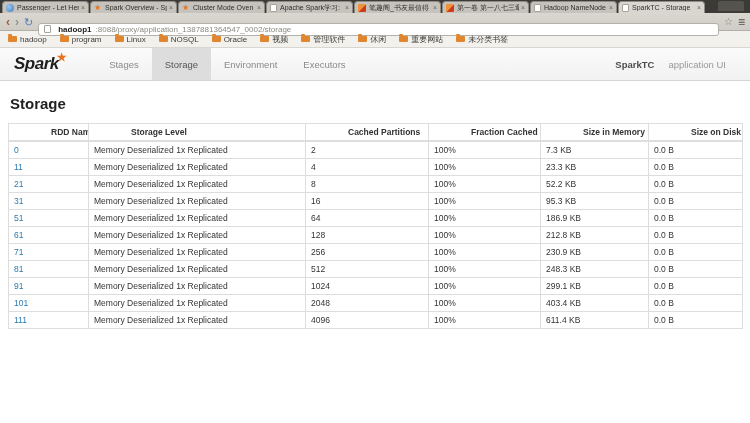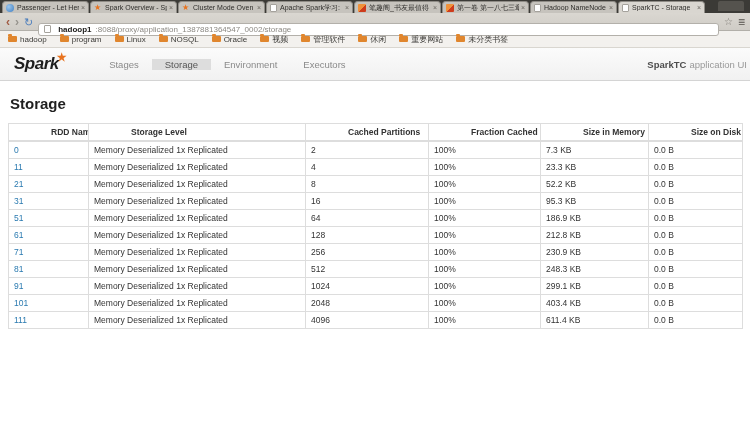--- a/index.html
+++ b/index.html
@@ -44,25 +44,25 @@
   .folder-icon { width: 9px; height: 6px; background: #e0862e; border-radius: 1px; position: relative; flex: none; }
   .folder-icon::before { content: ""; position: absolute; top: -2px; left: 0; width: 4px; height: 2px;
     background: #e0862e; border-radius: 1px 1px 0 0; }
 
   
   .spark-navbar { height: 33px; background: linear-gradient(#fbfbfb, #f1f1f1);
     border-bottom: 1px solid #d4d4d4; display: flex; align-items: stretch; padding: 0 0 0 14px; }
   .spark-logo { display: flex; align-items: center; font-size: 17px; font-weight: bold;
     font-style: italic; color: #1e1e1e; position: relative; padding-right: 6px; letter-spacing: -0.5px; }
   .logo-star { color: #e8731f; font-size: 11px; font-style: normal; position: relative; top: -7px; left: -2px; }
-  .nav-tabs { display: flex; margin-left: 22px; align-items: center; }
+  .nav-tabs { display: flex; margin-left: 22px; }
   .nav-tab { padding: 0 13px; display: flex; align-items: center; font-size: 9.5px; color: #8a8a8a; }
   .nav-tab.active { background: #dddddd; color: #555; }
-  .app-id { margin-left: auto; display: flex; align-items: center; padding-right: 3px;
-    font-size: 9.5px; color: #999; gap: 3px; }
+  .app-id { margin-left: auto; display: flex; align-items: center; padding-right: 24px;
+    font-size: 9.5px; color: #999; gap: 14px; }
   .app-id b { color: #4d4d4d; }
 
   
   .page { background: #fff; padding: 10px 8px 0 8px; }
   h1 { font-size: 15px; font-weight: bold; color: #1f1f1f; margin: 4px 0 11px 2px;
     font-family: "Liberation Sans", sans-serif; }
   table { width: 734px; border-collapse: collapse; table-layout: fixed; font-size: 8.5px; color: #333; }
   th, td { border: 1px solid #ddd; padding: 3px 5px; text-align: left; overflow: hidden;
     white-space: nowrap; height: 16px; }
   th { font-weight: bold; color: #333; border-bottom: 2px solid #ddd; padding-left: 42px; }

